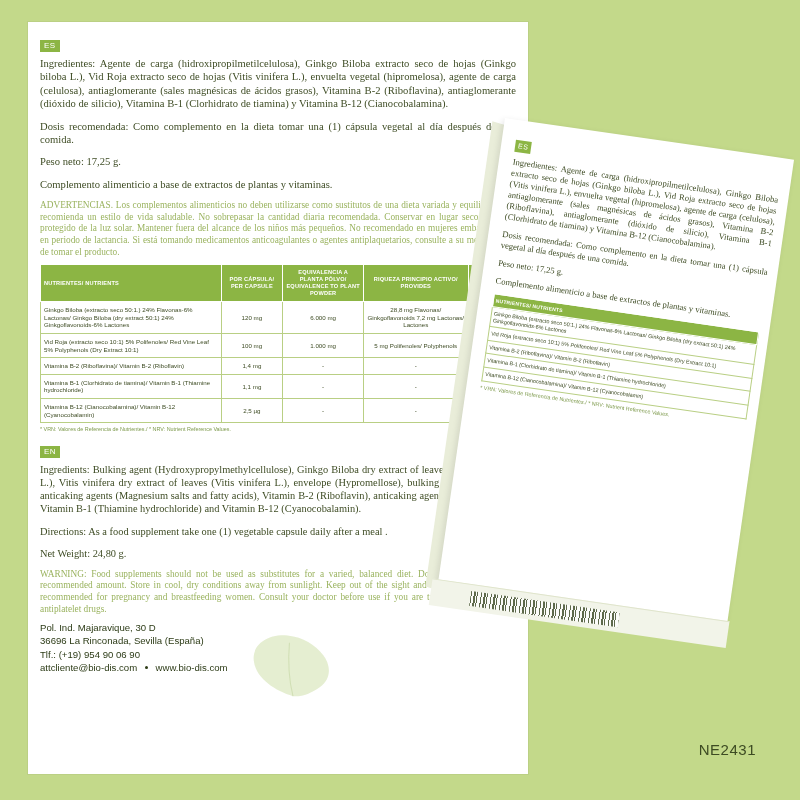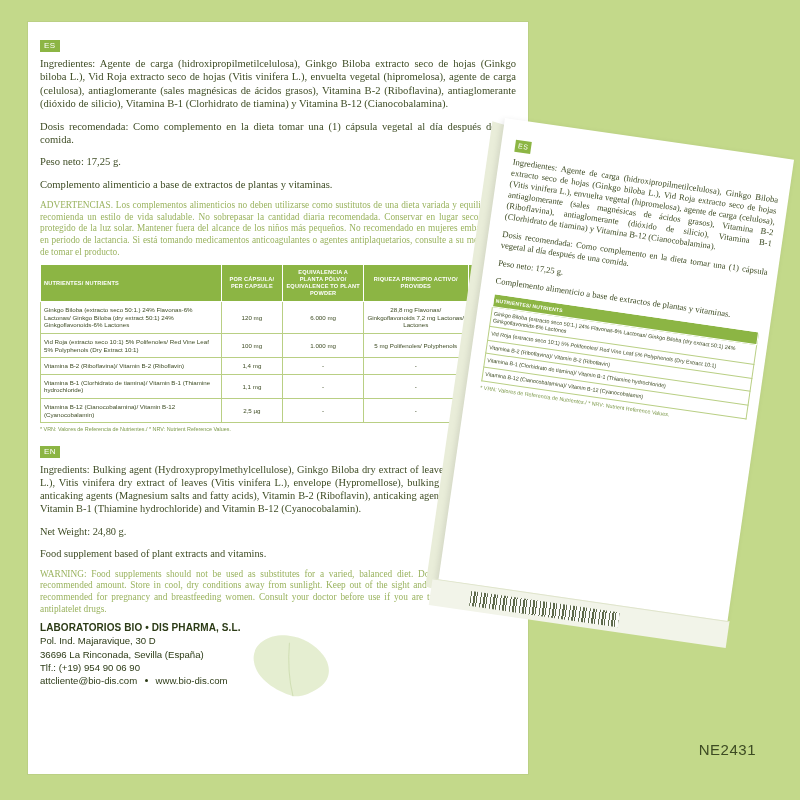--- a/index.html
+++ b/index.html
@@ -214,28 +214,27 @@
           <td>100%</td>
         </tr>
       </tbody>
     </table>
     <div class="tbl-note">* VRN: Valores de Referencia de Nutrientes./ * NRV: Nutrient Reference Values.</div>
 
     
     <div class="en-block">
       <span class="lang-tag">EN</span>
       <p class="body-text">Ingredients: Bulking agent (Hydroxypropylmethylcellulose), Ginkgo Biloba dry extract of leaves (Ginkgo Biloba L.), Vitis vinifera dry extract of leaves (Vitis vinifera L.), envelope (Hypromellose), bulking agent (cellulose), anticaking agents (Magnesium salts and fatty acids), Vitamin B-2 (Riboflavin), anticaking agent (silicon dioxide), Vitamin B-1 (Thiamine hydrochloride) and Vitamin B-12 (Cyanocobalamin).</p>
+      <p class="body-text">Directions: As a food supplement take one (1) vegetable capsule daily after a meal .</p>
       <p class="body-text">Net Weight: 24,80 g.</p>
-      <p class="body-text">Food supplement based of plant extracts and vitamins.</p>
       <p class="small-warn">WARNING: Food supplements should not be used as substitutes for a varied, balanced diet. Do not exceed the daily recommended amount. Store in cool, dry conditions away from sunlight. Keep out of the sight and reach of children. Not recommended for pregnancy and breastfeeding women. Consult your doctor before use if you are taking anticoagulant or antiplatelet drugs.</p>
     </div>
 
     
     <div class="company">
-      <div class="name">LABORATORIOS BIO • DIS PHARMA, S.L.</div>
       <div>Pol. Ind. Majaravique, 30 D</div>
       <div>36696 La Rinconada, Sevilla (España)</div>
       <div>Tlf.: (+19) 954 90 06 90</div>
       <div>
         <span>attcliente@bio-dis.com</span>
         <span class="dot"></span>
         <span class="web">www.bio-dis.com</span>
       </div>
     </div>
 

